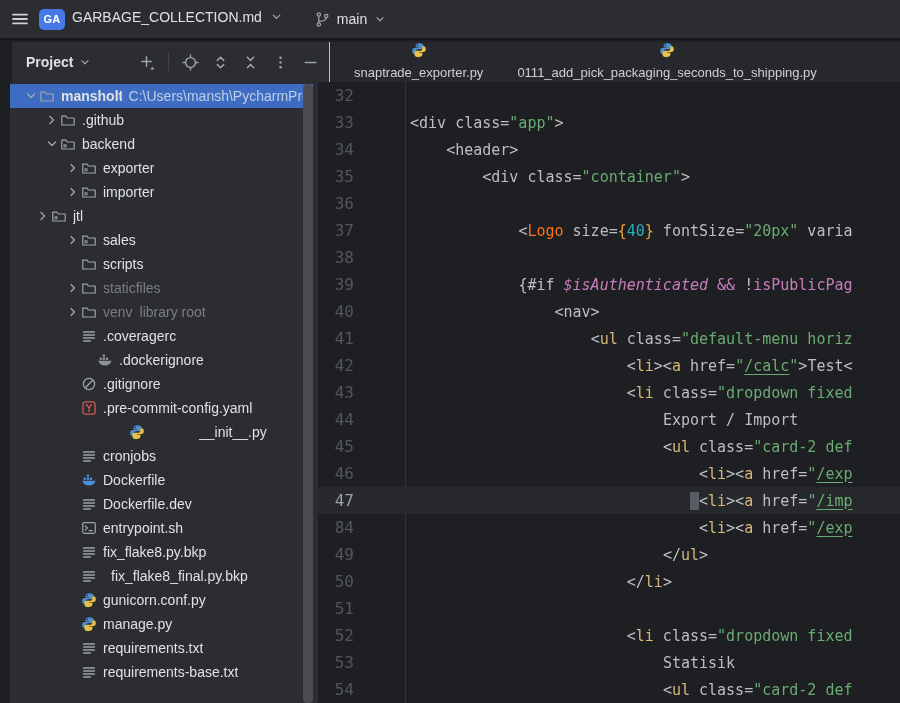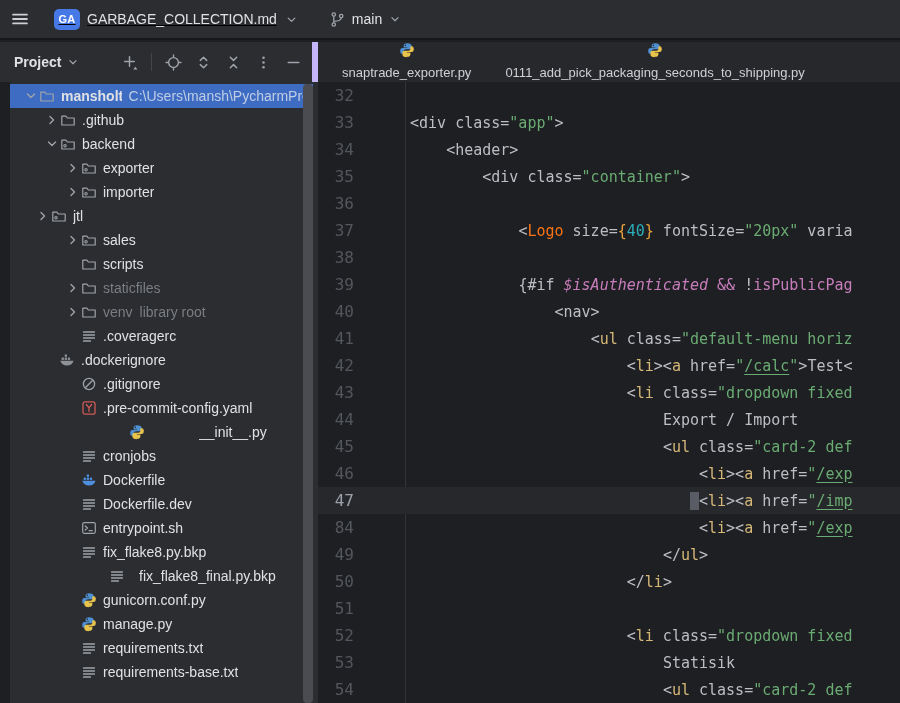--- a/index.html
+++ b/index.html
@@ -3,29 +3,29 @@
 <meta charset="utf-8">
 <style>
   html,body{margin:0;padding:0;background:#1E1F22;}
   .app{position:relative;width:900px;height:703px;overflow:hidden;background:#1E1F22;
        font-family:"Liberation Sans",sans-serif;-webkit-font-smoothing:antialiased;}
   
   .titlebar{position:absolute;left:0;top:0;width:900px;height:40px;background:#2B2D30;
             border-bottom:2px solid #161718;display:flex;align-items:center;box-sizing:border-box;}
   .iconbtn{background:none;border:none;padding:0;display:flex;align-items:center;cursor:default;}
   .hamburger{margin-left:10px;}
-  .file-widget{display:flex;align-items:center;margin-left:24px;gap:7px;text-decoration:underline;}
+  .file-widget{display:flex;margin-left:9px;gap:7px;}
   .badge{display:inline-flex;align-items:center;justify-content:center;width:26px;height:21px;
          border-radius:5px;background:#4779E6;color:#fff;font-size:11px;font-weight:bold;letter-spacing:.3px;}
   .fname{color:#DFE1E5;font-size:14px;}
   .branch-widget{display:flex;align-items:center;margin-left:30px;gap:6px;color:#DFE1E5;font-size:14px;}
   
   .subrow{position:absolute;left:0;top:42px;width:900px;height:40px;display:flex;}
   .proj-toolbar{width:318px;height:100%;background:#2B2D30;display:flex;
-                box-sizing:border-box;padding:0 10px 0 14px;border-right:6px solid #c4b5fd;}
+                box-sizing:border-box;padding:0 10px 0 14px;border-right:1px solid #c4b5fd;margin-left:12px;}
   .proj-title{display:flex;align-items:center;gap:5px;color:#DFE1E5;font-size:14px;font-weight:bold;}
   .tool-icons{margin-left:auto;display:flex;align-items:center;gap:13px;}
   .tool-divider{width:1px;height:18px;background:#43454A;}
   .tabbar{flex:1;height:100%;background:#26282B;display:flex;align-items:center;padding-left:24px;gap:34px;box-sizing:border-box;}
   .tab{display:flex;align-items:center;gap:7px;color:#CED0D6;font-size:13px;white-space:nowrap;height:100%;flex-direction:column;}
   
   .main{position:absolute;left:0;top:82px;width:900px;height:621px;}
   .stripe{position:absolute;left:0;top:0;bottom:0;width:10px;background:#1E1F22;}
   .tree-panel{position:absolute;left:0;top:0;bottom:0;width:318px;background:#2B2D30;overflow:hidden;}
   .tree-rows{position:absolute;left:10px;right:5px;top:2px;}
@@ -304,21 +304,21 @@
           </div>
           <div class="tree-row" style="padding-left: 54px;">
             <span class="chev"></span>
             <span class="ticon">
               <svg width="16" height="16" viewBox="0 0 16 16">
                 <path d="M2.5 4h11M2.5 7h11M2.5 10h11M2.5 13h7" stroke="#9FA3AA" stroke-width="1.3" stroke-linecap="round"></path>
               </svg>
             </span>
             <span class="tlabel">.coveragerc</span>
           </div>
-          <div class="tree-row" style="padding-left: 32px;">
+          <div class="tree-row" style="padding-left: 70px;">
             <span class="chev"></span>
             <span class="ticon">
               <svg width="16" height="16" viewBox="0 0 16 16">
                 <path d="M1.3 8.8h13.2c-.6 3.1-3 4.8-6.6 4.8-3.3 0-5.8-1.7-6.6-4.8z" fill="#8E9297"></path>
                 <rect x="2.6" y="5.6" width="2.3" height="2.3" fill="#8E9297"></rect>
                 <rect x="5.7" y="5.6" width="2.3" height="2.3" fill="#8E9297"></rect>
                 <rect x="8.8" y="5.6" width="2.3" height="2.3" fill="#8E9297"></rect>
                 <rect x="5.7" y="2.5" width="2.3" height="2.3" fill="#8E9297"></rect>
               </svg>
             </span>
@@ -399,21 +399,21 @@
           </div>
           <div class="tree-row" style="padding-left: 54px;">
             <span class="chev"></span>
             <span class="ticon">
               <svg width="16" height="16" viewBox="0 0 16 16">
                 <path d="M2.5 4h11M2.5 7h11M2.5 10h11M2.5 13h7" stroke="#9FA3AA" stroke-width="1.3" stroke-linecap="round"></path>
               </svg>
             </span>
             <span class="tlabel">fix_flake8.py.bkp</span>
           </div>
-          <div class="tree-row" style="padding-left: 74px; gap: 8px;">
+          <div class="tree-row" style="padding-left: 46px; gap: 8px;">
             <span class="chev"></span>
             <span class="ticon">
               <svg width="16" height="16" viewBox="0 0 16 16">
                 <path d="M2.5 4h11M2.5 7h11M2.5 10h11M2.5 13h7" stroke="#9FA3AA" stroke-width="1.3" stroke-linecap="round"></path>
               </svg>
             </span>
             <span class="tlabel">fix_flake8_final.py.bkp</span>
           </div>
           <div class="tree-row" style="padding-left: 54px;">
             <span class="chev"></span>

